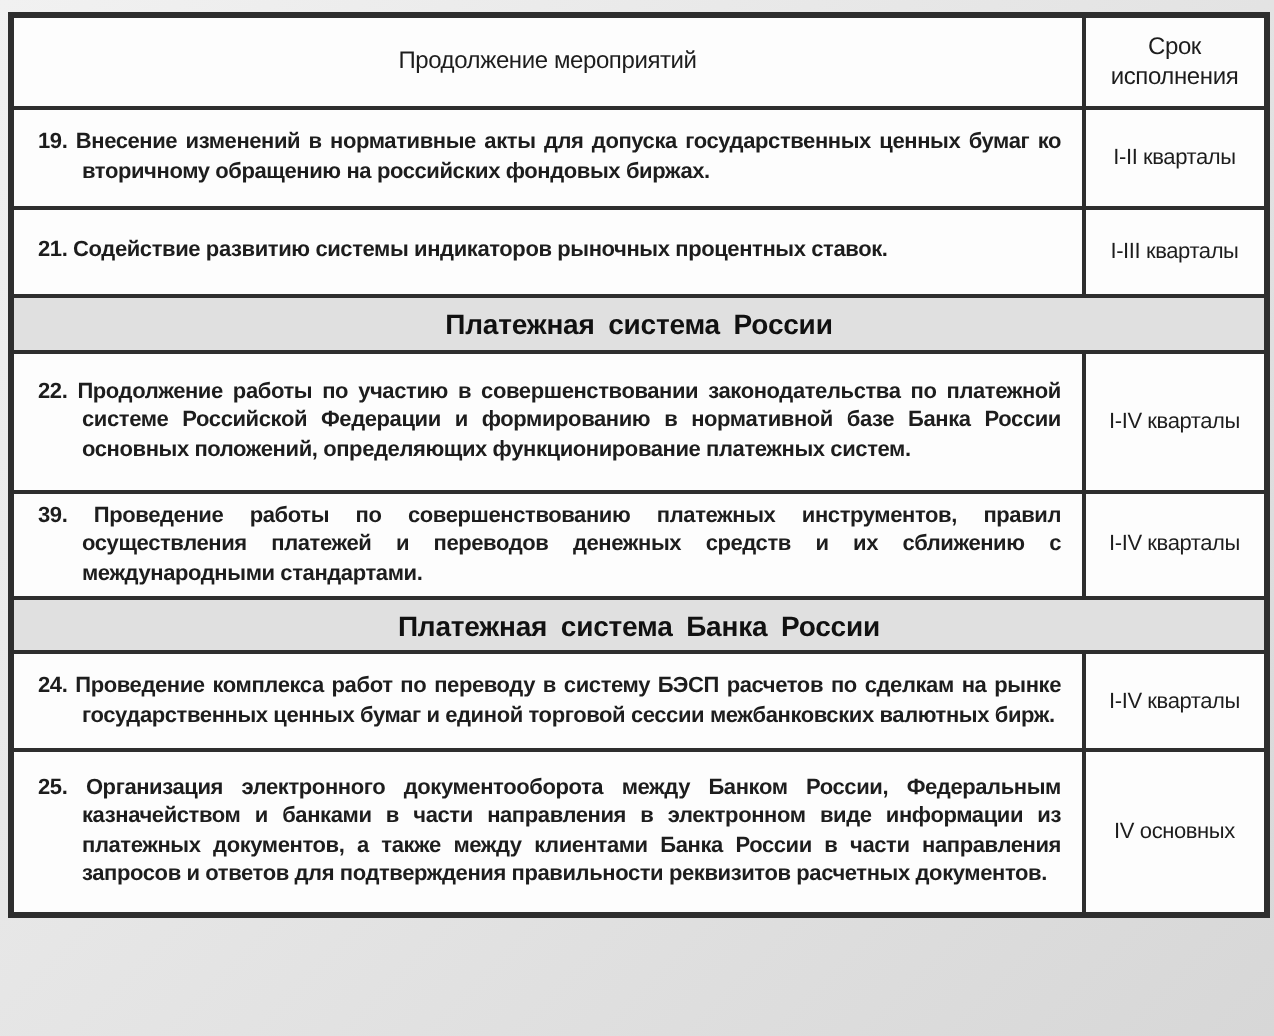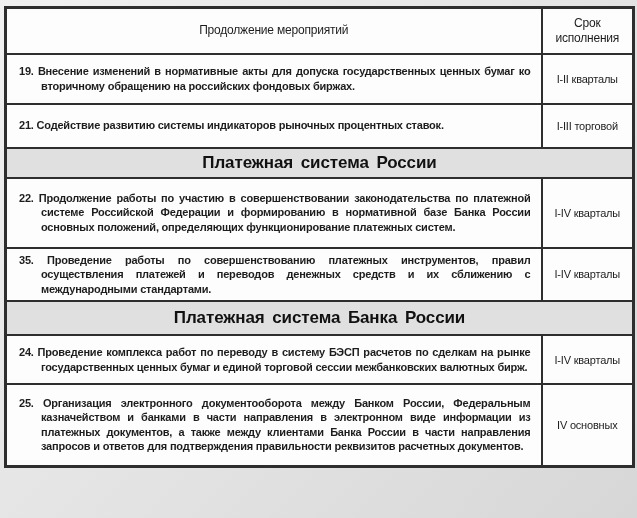--- a/index.html
+++ b/index.html
@@ -57,36 +57,36 @@
     letter-spacing: -0.2px;
     color: #1d1d1d;
     text-align: center;
     vertical-align: middle;
     padding: 14px 4px;
     background: #fdfdfd;
   }
   td.section {
     background: #e0e0e0;
     font-weight: bold;
-    font-size: 17px;
+    font-size: 14px;
     letter-spacing: -0.1px;
     word-spacing: 3px;
     color: #111;
     text-align: center;
     vertical-align: middle;
     padding: 4px 6px;
   }
   tr.tr-header { height: 46px; }
   tr.tr-19 { height: 50px; }
   tr.tr-20 { height: 52px; }
   tr.tr-21 { height: 24px; }
   tr.tr-sec1 { height: 28px; }
   tr.tr-22 { height: 70px; }
   tr.tr-23 { height: 47px; }
-  tr.tr-sec2 { height: 34px; margin-top: 9px; }
+  tr.tr-sec2 { height: 27px; margin-top: 9px; }
   tr.tr-24 { height: 49px; }
   tr.tr-25 { height: 82px; }
 </style>
 </head>
 <body>
 
 <table class="doc-table">
   <colgroup>
     <col class="c-content">
     <col class="c-term">
@@ -98,34 +98,34 @@
     </tr>
 
     <tr class="tr-19">
       <td class="content">19. Внесение изменений в нормативные акты для допуска государственных ценных бумаг ко вторичному об­ращению на российских фондовых биржах.</td>
       <td class="term">I-II кварталы</td>
     </tr>
 
 
     <tr class="tr-21">
       <td class="content">21. Содействие развитию системы индикаторов рыночных процентных ставок.</td>
-      <td class="term">I-III торговой</td>
+      <td class="term">I-III кварталы</td>
     </tr>
 
     <tr class="tr-sec1">
       <td class="section" colspan="2">Платежная система России</td>
     </tr>
 
     <tr class="tr-22">
       <td class="content">22. Продолжение работы по участию в совершенствовании законодательства по платежной системе Рос­сийской Федерации и формированию в нормативной базе Банка России основных положений, опреде­ляющих функционирование платежных систем.</td>
       <td class="term">I-IV кварталы</td>
     </tr>
 
     <tr class="tr-23">
-      <td class="content">35. Проведение работы по совершенствованию платежных инструментов, правил осуществления платежей и переводов денежных средств и их сближению с международными стандартами.</td>
+      <td class="content">39. Проведение работы по совершенствованию платежных инструментов, правил осуществления платежей и переводов денежных средств и их сближению с международными стандартами.</td>
       <td class="term">I-IV кварталы</td>
     </tr>
 
     <tr class="tr-sec2">
       <td class="section" colspan="2">Платежная система Банка России</td>
     </tr>
 
     <tr class="tr-24">
       <td class="content">24. Проведение комплекса работ по переводу в систему БЭСП расчетов по сделкам на рынке государствен­ных ценных бумаг и единой торговой сессии межбанковских валютных бирж.</td>
       <td class="term">I-IV кварталы</td>

